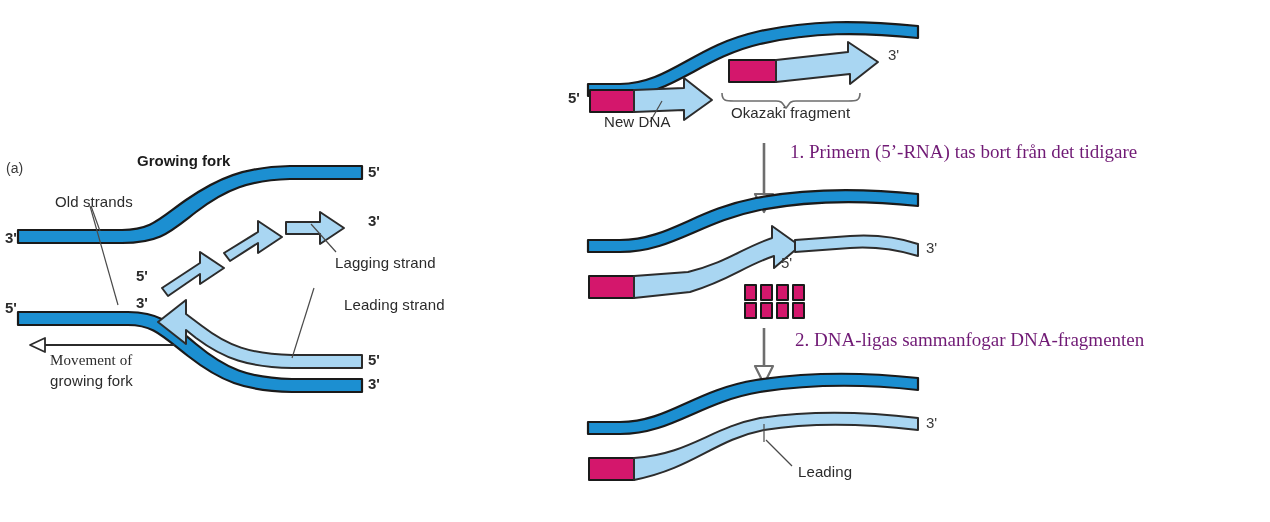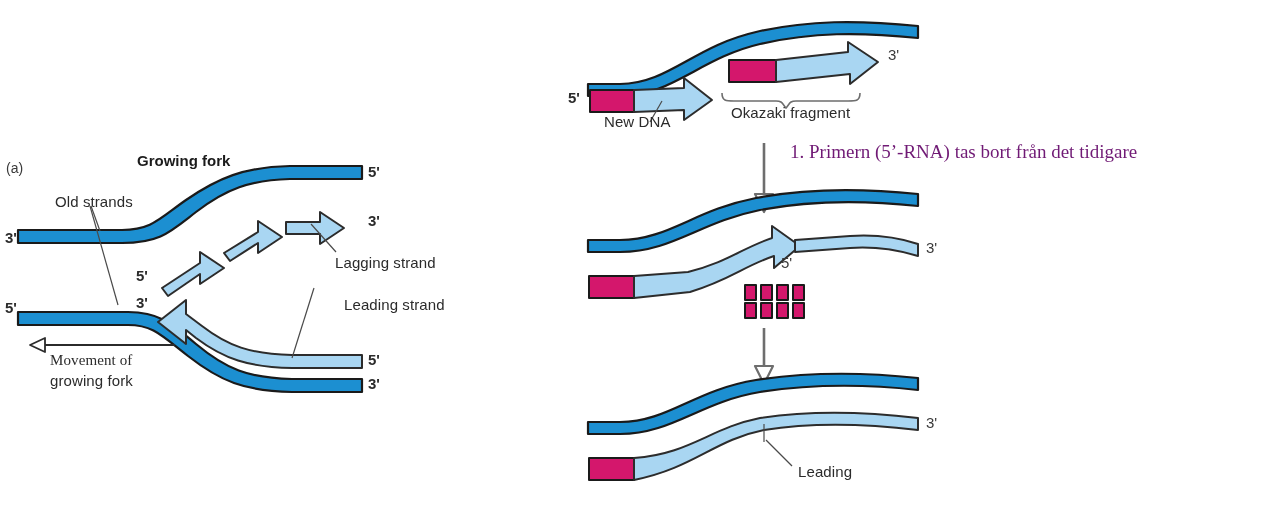--- a/index.html
+++ b/index.html
@@ -242,14 +242,15 @@
   <div class="lbl lbl-old" style="left:731px; top:104px;">Okazaki fragment</div>
 
   <div class="lbl lbl-tick-thin" style="left:781px; top:254px;">5'</div>
   <div class="lbl lbl-tick-thin" style="left:926px; top:239px;">3'</div>
 
   <div class="lbl lbl-tick-thin" style="left:926px; top:414px;">3'</div>
   <div class="lbl lbl-old" style="left:798px; top:463px;">Leading</div>
 
   <div class="lbl lbl-anno" style="left:790px; top:139px;">1. Primern (5’-RNA) tas bort från det tidigare</div>
 
+  <div class="lbl lbl-anno" style="left:795px; top:327px;">2. DNA-ligas sammanfogar DNA-fragmenten</div>
 
 </div>
 
 </body></html>

